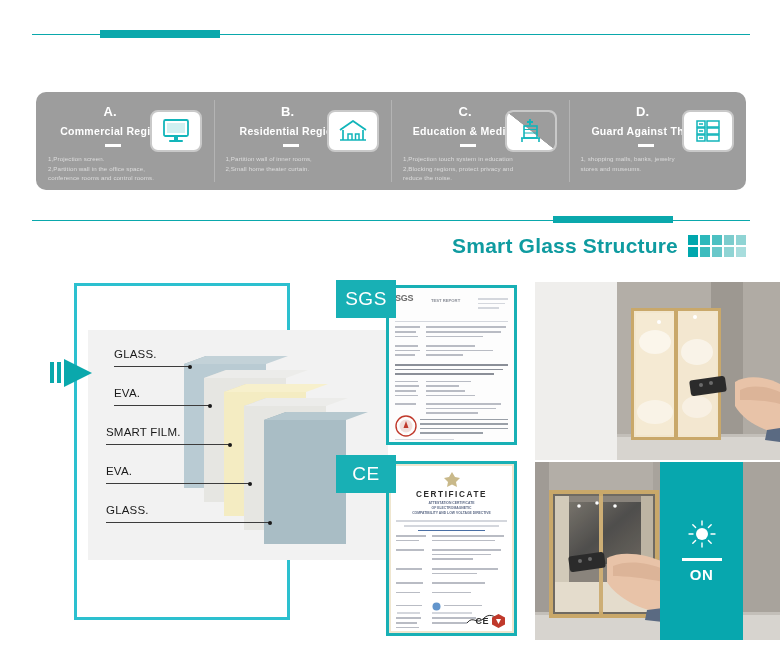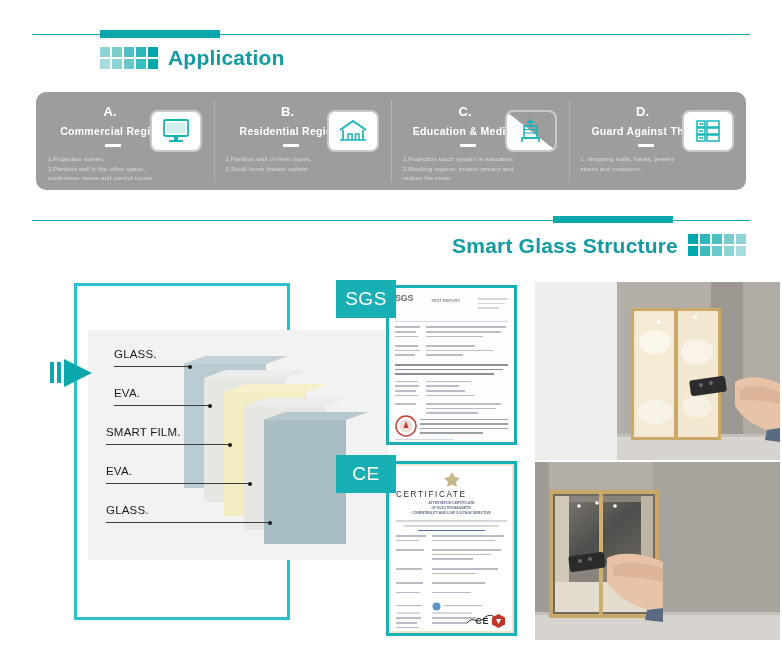--- a/index.html
+++ b/index.html
@@ -78,21 +78,21 @@
   .divider2-line {
     position: absolute; left: 32px; top: 220px; width: 718px; height: 1px;
     background: #0aa8ac;
   }
   .divider2-bar {
     position: absolute; left: 553px; top: 216px; width: 120px; height: 7px;
     background: #0aa8ac;
   }
   .sgs-head {
     position: absolute; right: 36px; top: 234px;
-    display: flex; gap: 10px;
+    display: flex; align-items: center; gap: 10px;
   }
   .sgs-head .title {
     font-size: 21px; font-weight: bold; color: #0f9ba0; letter-spacing: .2px;
   }
 
   
   .struct-frame {
     position: absolute; left: 74px; top: 283px;
     width: 216px; height: 337px;
     border: 3px solid #2cc0cf; background: transparent;
@@ -145,35 +145,20 @@
   .state-label { color: #ffffff; font-size: 15px; font-weight: bold; letter-spacing: .6px; }
 </style>
 </head>
 <body>
 
 <div class="page">
 
   <div class="divider-top"></div>
   <div class="divider-bar"></div>
 
-  <div class="app-head">
-    <div class="sq-grid">
-      <div class="sq" style="background:#8fd4d4"></div>
-      <div class="sq" style="background:#7ccccd"></div>
-      <div class="sq" style="background:#4cc0c2"></div>
-      <div class="sq" style="background:#2cb8bb"></div>
-      <div class="sq" style="background:#00a7ad"></div>
-      <div class="sq" style="background:#a8dddd"></div>
-      <div class="sq" style="background:#8fd4d4"></div>
-      <div class="sq" style="background:#6ac8ca"></div>
-      <div class="sq" style="background:#3dbcbe"></div>
-      <div class="sq" style="background:#00a7ad"></div>
-    </div>
-    <div class="title">Application</div>
-  </div>
 
   <div class="cards">
 
     <div class="card">
       <div class="card-letter">A.</div>
       <div class="card-name">Commercial  Region</div>
       <div class="card-rule"></div>
       <div class="card-desc" style="white-space:pre-line">1,Projection screen.
 2,Partition wall in the office space,
 conference rooms and control rooms.</div>
@@ -414,21 +399,21 @@
   </div>
 
   <div class="cert-badge" style="left:336px; top:455px;">CE</div>
   <div class="cert-doc" style="left:386px; top:461px; width:131px; height:175px; border-color:#18b0b5;">
     <div class="doc-page" style="background:#ffffff;border:2px solid #efe6cf;padding:4px 5px">
       <div style="display:flex;justify-content:center;margin-top:1px">
         <svg width="20" height="17" viewBox="0 0 20 17">
           <path d="M10 1 L13 6 L18 7 L14 11 L15 16 L10 13.5 L5 16 L6 11 L2 7 L7 6 Z" fill="#c9b98a"></path>
         </svg>
       </div>
-      <div style="font-size:8.2px;font-weight:normal;color:#2b2b2b;letter-spacing:1.6px;margin-top:2px">CERTIFICATE</div>
+      <div style="text-align:center;font-size:8.2px;font-weight:bold;color:#2b2b2b;letter-spacing:1.6px;margin-top:2px">CERTIFICATE</div>
       <div style="text-align:center;font-size:3.4px;font-weight:bold;color:#5d6a86;line-height:1.5;margin-top:2px;white-space:pre-line">ATTESTATION CERTIFICATE
 OF ELECTROMAGNETIC
 COMPATIBILITY AND LOW VOLTAGE DIRECTIVE</div>
       <div style="margin-top:4px">
         <div class="doc-line faint" style="width:100%"></div>
         <div class="doc-line faint" style="width:86%;margin:0 auto 3px"></div>
         <div class="doc-line" style="width:60%;margin:0 auto 4px;background:#4a6fa5"></div>
       </div>
       <div style="display:flex;gap:3px;margin-top:3px">
         <div style="width:30%">
@@ -599,14 +584,31 @@
       <g>
         <path d="M72 96 C86 88, 112 92, 128 100 L128 150 C108 150, 82 136, 72 120 Z" fill="#e8c3a8"></path>
         <path d="M78 104 C92 98, 112 100, 128 107 L128 120 C110 116, 90 114, 78 114 Z" fill="#dcb498"></path>
         <rect x="34" y="92" width="36" height="16" rx="3" fill="#2b2b2b" transform="rotate(-8 52 100)"></rect>
         <circle cx="45" cy="99" r="2" fill="#6b6b6b"></circle>
         <circle cx="55" cy="97" r="2" fill="#6b6b6b"></circle>
         <path d="M112 148 L128 146 L128 160 L110 158 Z" fill="#5a6a82"></path>
       </g>
     </svg>
   </div>
+  <div class="state-panel" style="left:660px; top:462px; width:83px; height:178px;">
+    <svg width="30" height="30" viewBox="0 0 30 30">
+      <circle cx="15" cy="15" r="6" fill="#ffffff"></circle>
+      <g stroke="#ffffff" stroke-width="1.4" stroke-linecap="round">
+        <path d="M15 2 L15 6"></path>
+          <path d="M15 24 L15 28"></path>
+        <path d="M2 15 L6 15"></path>
+          <path d="M24 15 L28 15"></path>
+        <path d="M5.8 5.8 L8.6 8.6"></path>
+          <path d="M21.4 21.4 L24.2 24.2"></path>
+        <path d="M24.2 5.8 L21.4 8.6"></path>
+          <path d="M8.6 21.4 L5.8 24.2"></path>
+      </g>
+    </svg>
+    <div class="state-rule"></div>
+    <div class="state-label">ON</div>
+  </div>
 
 </div>
 
 </body></html>

